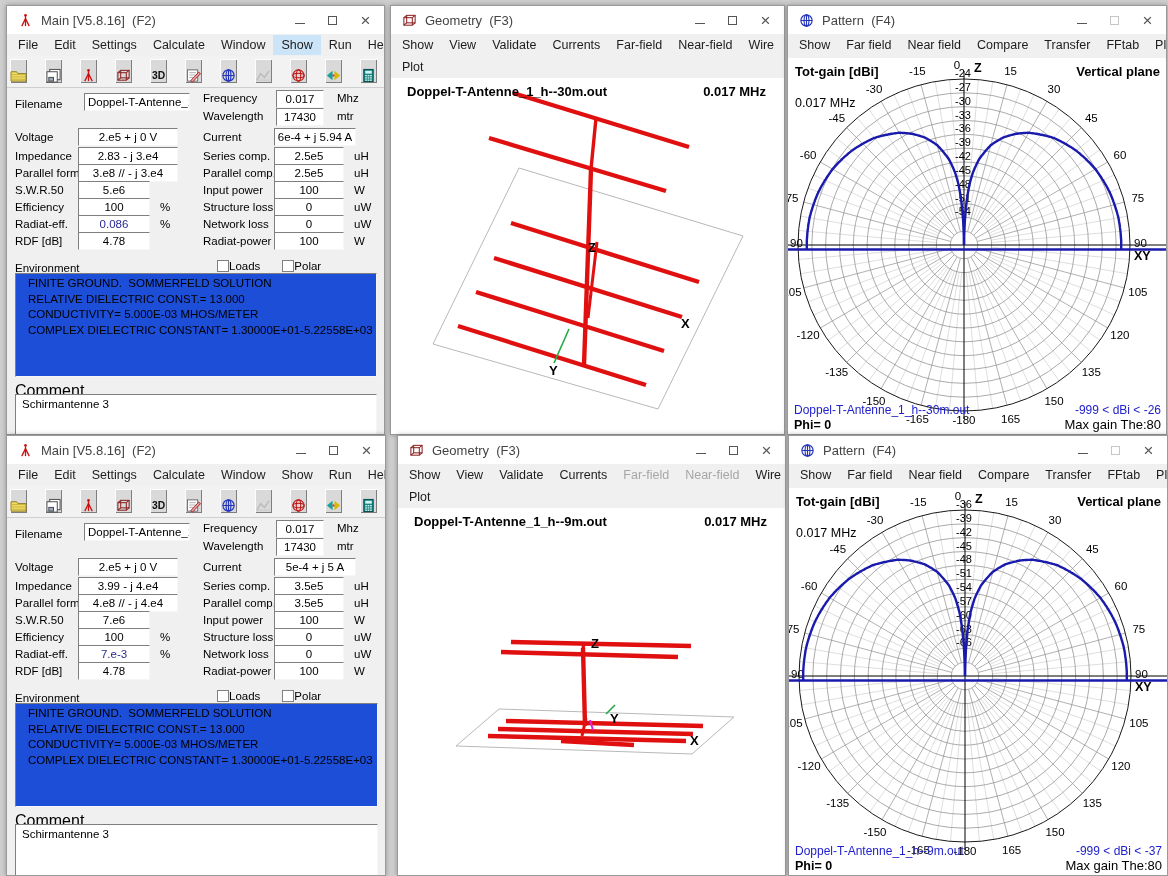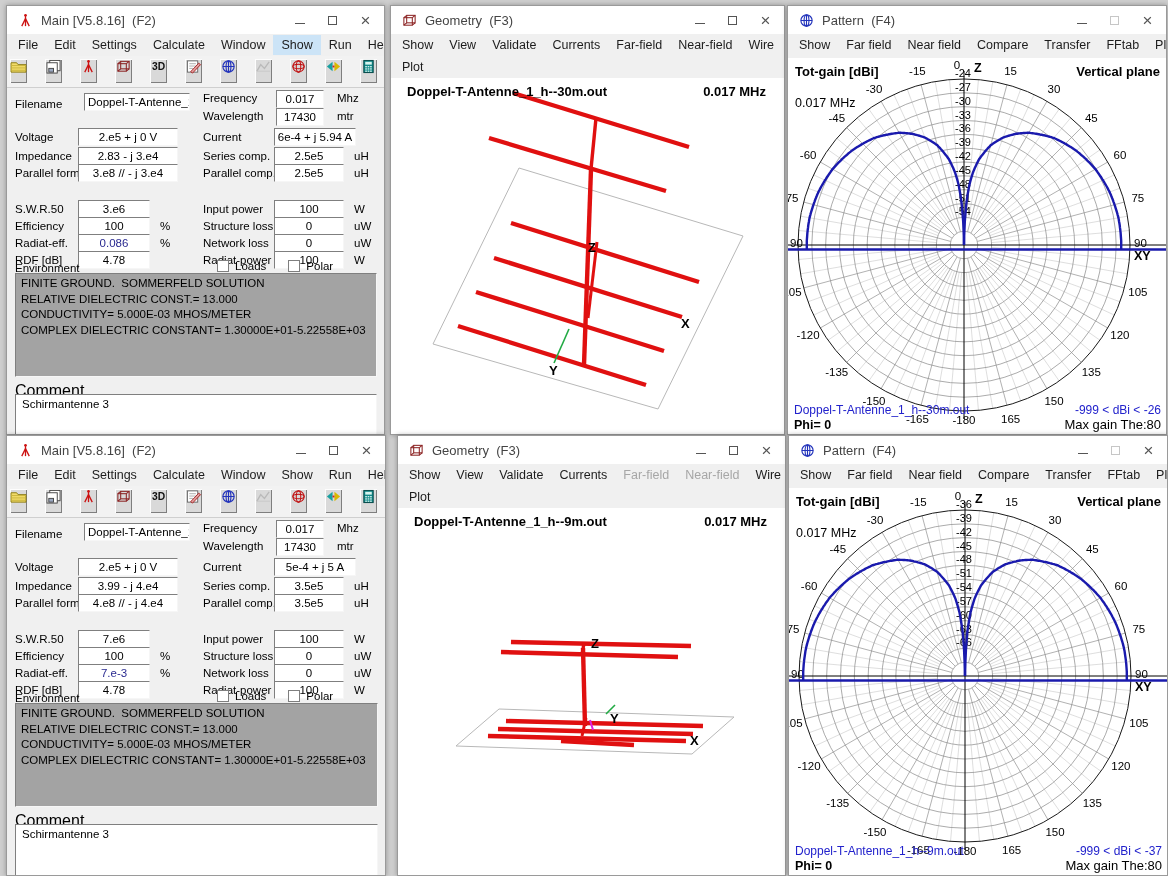--- a/index.html
+++ b/index.html
@@ -14,50 +14,50 @@
   .g-min{width:10px;border-top:1px solid #555;display:inline-block;margin-top:7px}
   .g-max{width:9px;height:9px;border:1px solid #555;display:inline-block}
   .pale .g-max{border-color:#c6c6c6}
   .g-close::before{content:"×";font-size:17px;color:#555;line-height:1}
   .menubar{display:flex;padding:1px 3px;font-size:12.5px;color:#1c1c1c;background:#f0f0f0}
   .menuitem{padding:3px 8px;white-space:nowrap}
   .menuitem.hl{background:#cce4f7}
   .menuitem.disabled{color:#a6a6a6}
   .toolbar{display:flex;align-items:center;padding:3px 2px 4px 3px;border-bottom:1px solid #cfcfcf;background:#f2f2f2}
   .tbtn{width:26px;height:24px;background:#d9d9d9;border:0;box-shadow:inset 1px 1px 0 #fdfdfd,inset -1px -1px 0 #7e7e7e;
-        margin-right:18px;display:flex;align-items:flex-start;justify-content:center;padding:0}
+        margin-right:18px;display:flex;align-items:flex-end;justify-content:center;padding:0}
   .tgap{width:5px;display:inline-block}
   .tgap-big{width:12px}
   .fieldarea{position:absolute;left:0;right:0;top:84px;bottom:0;font-size:11.5px}
   .flabel{position:absolute;white-space:nowrap;color:#000}
   .funit{position:absolute;white-space:nowrap}
   .vbox{position:absolute;height:18px;background:#fff;border:1px solid;border-color:#7f7f7f #f6f6f6 #f6f6f6 #7f7f7f;
         text-align:center;font-size:11.5px;line-height:16px;overflow:hidden;white-space:nowrap}
   .vbox.blue{color:#2a2a90}
   .ftop{position:absolute;left:0;right:0;top:0;height:38px}
   .rows{position:absolute;left:0;right:0;top:38px}
   .frow{position:relative;height:17px}
   .frow.gap-a{margin-top:2px}
-  .frow.gap-b{margin-top:19px}
+  .frow.gap-b{margin-top:0}
   .fl-label{left:8px;top:3px}
   .fl-box{left:71px;top:0;width:100px}
   .fl-box.narrow{width:72px}
   .fl-unit{left:153px;top:3px}
   .fr-label{left:196px;top:3px}
   .fr-box{left:267px;top:0;width:70px}
   .fr-box.wide{width:82px}
   .fr-unit{left:347px;top:3px}
   .envrow{position:absolute;left:0;right:0;top:170px;height:16px}
   .grouplabel{position:absolute;left:8px;top:2px;font-size:11.5px}
   .checks{position:absolute;left:210px;top:0;display:flex;gap:22px}
-  .checkwrap{display:flex;align-items:center;gap:6px}
+  .checkwrap{display:flex;align-items:center;}
   .checkbox{width:12px;height:12px;background:#fff;border:1px solid #7f7f7f;display:inline-block}
   .checklabel{font-size:11.5px}
-  .envbox{position:absolute;left:8px;right:7px;top:183px;height:104px;background:#a3a3a3;border:1px solid;
-          border-color:#7f7f7f #f6f6f6 #f6f6f6 #7f7f7f;padding:2px 5px;overflow:hidden}
+  .envbox{position:absolute;left:8px;right:7px;top:183px;height:104px;background:#1d4ed8;border:1px solid;
+          border-color:#7f7f7f #f6f6f6 #f6f6f6 #7f7f7f;padding:2px 12px;overflow:hidden}
   .envline{font-size:11.5px;line-height:15.5px;white-space:pre}
   .commentlabel{position:absolute;left:8px;top:292px;font-size:16px}
   .commentbox{position:absolute;left:8px;right:7px;top:304px;height:150px;background:#fff;border:1px solid;
           border-color:#7f7f7f #f6f6f6 #f6f6f6 #7f7f7f;padding:3px 6px;font-size:11.5px}
   .plot{position:absolute;left:0;right:0;background:#fff;overflow:hidden}
   .plot svg{position:absolute;top:0;left:0;z-index:1}
   .geo-header{position:relative;z-index:2;display:flex;justify-content:space-between;
               padding:6px 18px 0 16px;font-weight:bold;font-size:13px}
   .axlbl{font-size:13px;font-weight:bold;fill:#000;font-family:"Liberation Sans",sans-serif}
   .statusbar{position:absolute;left:0;right:0;bottom:0;height:34px;background:#f0f0f0;border-top:1px solid #8a8a8a;
@@ -262,21 +262,21 @@
         </div>
         <div class="frow">
           <span class="flabel fl-label">Parallel form</span>
           <div class="vbox fl-box">3.e8 // - j 3.e4</div>
           <span class="flabel fr-label">Parallel comp.</span>
           <div class="vbox fr-box">2.5e5</div>
           <span class="funit fr-unit">uH</span>
         </div>
         <div class="frow gap-b">
           <span class="flabel fl-label">S.W.R.50</span>
-          <div class="vbox fl-box narrow">3.e6</div>
+          <div class="vbox fl-box narrow">5.e6</div>
           <span class="flabel fr-label">Input power</span>
           <div class="vbox fr-box">100</div>
           <span class="funit fr-unit">W</span>
         </div>
         <div class="frow">
           <span class="flabel fl-label">Efficiency</span>
           <div class="vbox fl-box narrow">100</div>
           <span class="funit fl-unit">%</span>
           <span class="flabel fr-label">Structure loss</span>
           <div class="vbox fr-box">0</div>

